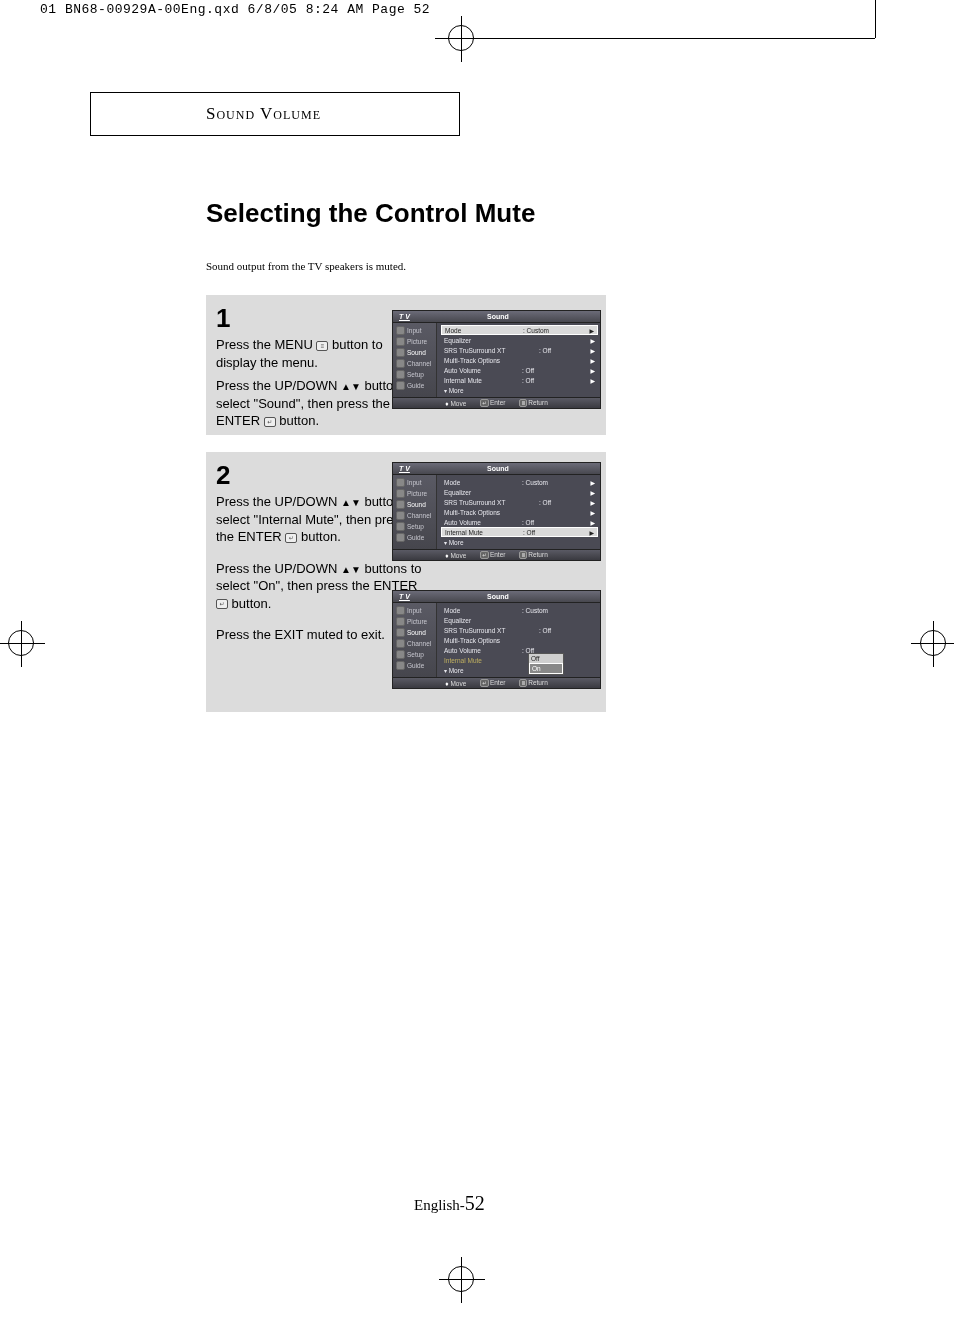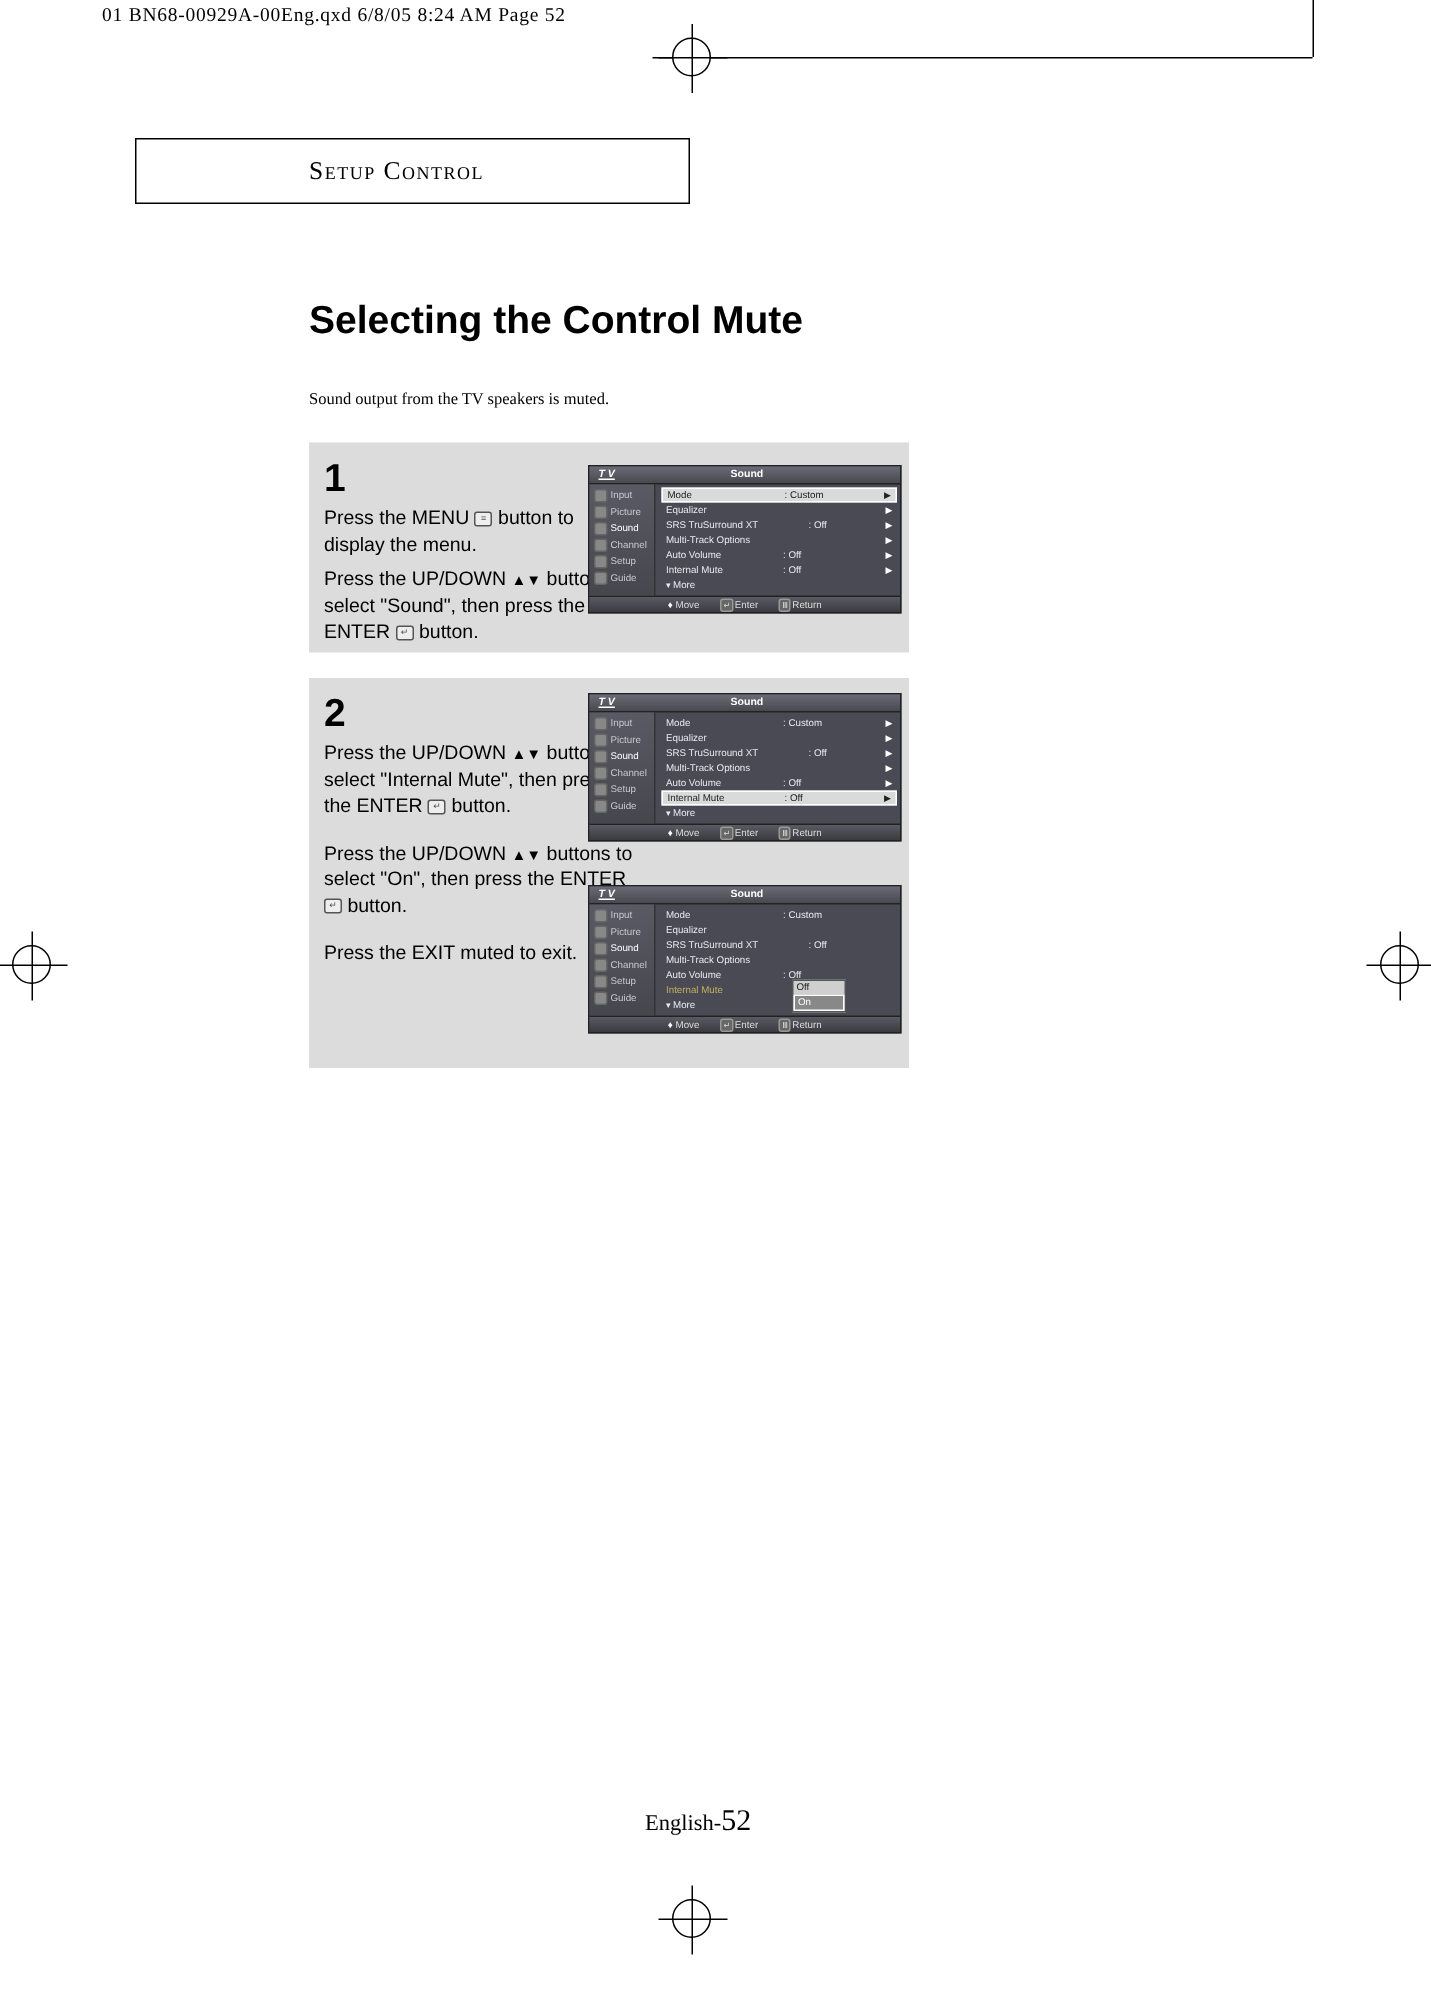--- a/index.html
+++ b/index.html
@@ -7,22 +7,22 @@
     background: #fff;
     font-family: "Times New Roman", serif;
     width: 954px;
     height: 1329px;
     position: relative;
     color: #000;
   }
   .print-header {
     position: absolute;
     top: 2px;
-    left: 68px;
-    font-family: Liberation Serif, serif;
+    left: 40px;
+    font-family: Liberation Mono, monospace;
     font-size: 13px;
     letter-spacing: 0.5px;
   }
   .crop-line-top {
     position: absolute;
     top: 0;
     left: 875px;
     width: 1px;
     height: 38px;
     background: #000;
@@ -248,39 +248,38 @@
     border-radius:2px;
     padding:0 1px;
     font-size:5.5px;
     background:#666;
     margin-right:1px;
   }
 
   .page-num {
     position:absolute;
     top:1192px;
-    left:430px;
+    left:414px;
     font-size:15px;
-    margin-top:11px;
   }
   .page-num .big { font-size:20px; }
 </style>
 </head>
 <body>
 
 <div class="print-header">01 BN68-00929A-00Eng.qxd  6/8/05 8:24 AM  Page 52</div>
 <div class="crop-line-top"></div>
 <div class="crop-line-top2"></div>
 <div class="crop-circle-top"></div>
 <div class="reg-mark-left"></div>
 <div class="reg-mark-right"></div>
 <div class="reg-bottom"></div>
 
 <div class="section-box">
-  <span>Setup Control</span>
+  <span>Sound Volume</span>
 </div>
 
 <div class="title">Selecting the Control Mute</div>
 <div class="intro">Sound output from the TV speakers is muted.</div>
 
 <div class="step-block step1">
   <div class="step-num">1</div>
   <div class="step-text">
     <span>Press the </span><b>MENU</b> <span class="menu-icon">≡</span><span> button to display the menu.</span>
   </div>

